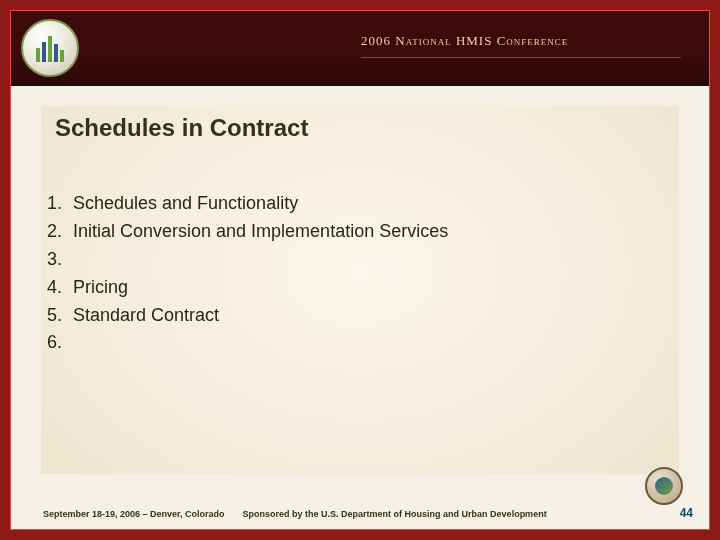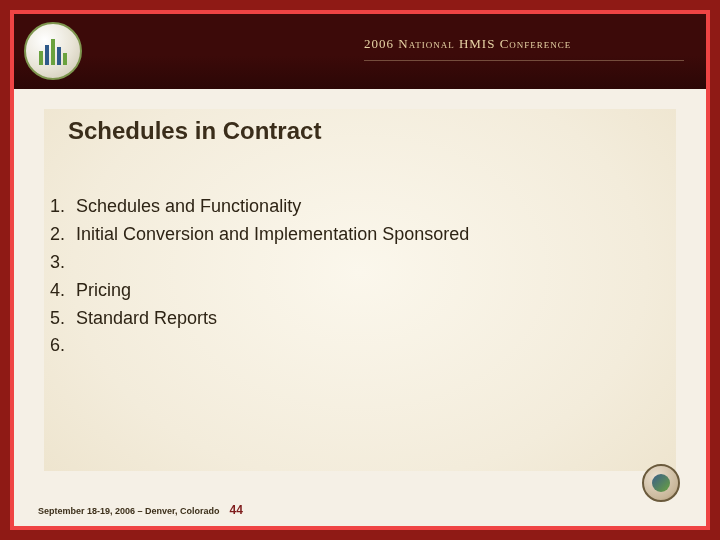--- a/index.html
+++ b/index.html
@@ -6,21 +6,21 @@
   html, body { width: 720px; height: 540px; overflow: hidden; font-family: Verdana, Geneva, sans-serif; }
   .slide {
     width: 720px; height: 540px;
     background: #8f1a15;
     position: relative;
   }
   .inner {
     position: absolute;
     top: 10px; left: 10px; right: 10px; bottom: 10px;
     background: #f5f0e6;
-    border: 4px solid #ef4444;
+    border: 1px solid #ef4444;
   }
   .header {
     height: 75px;
     background: linear-gradient(to bottom, #3c0a09 0%, #3c0a09 55%, #2c0706 100%);
     position: relative;
     display: flex;
     align-items: stretch;
   }
   .seal {
     position: absolute;
@@ -68,45 +68,45 @@
   }
   .body-area {
     position: absolute;
     top: 95px; left: 30px; right: 30px; bottom: 55px;
     background: radial-gradient(ellipse 520px 380px at 50% 45%, #fbf7ec 0%, #f3ecdb 55%, #eadfc5 100%);
   }
   .slide-title {
     font-size: 24px;
     font-weight: bold;
     color: #3a2d1a;
-    margin: 8px 0 0 24px;
+    margin: 8px 0 0 14px;
     font-family: Verdana, Geneva, sans-serif;
   }
   .list {
     margin-top: 48px;
     margin-left: 6px;
     font-size: 18px;
     color: #2e2415;
     line-height: 1.55;
   }
   .list .item { display: flex; }
   .list .num { width: 26px; }
   .footer {
     position: absolute;
-    left: 4px; right: 0; bottom: 0;
+    left: 12px; right: 0; bottom: 0;
     height: 40px;
     display: flex; align-items: flex-end;
     padding: 0 16px 10px 20px;
     font-size: 9px;
     color: #3c2f1a;
     font-family: Verdana, Geneva, sans-serif;
   }
   .footer .f-left { font-weight: bold; }
   .footer .f-mid { font-weight: bold; margin-left: 18px; flex: 1; }
-  .footer .f-page { font-weight: bold; color: #7f1d1d; font-size: 12px; margin-left: 10px; margin-bottom: -1px;}
+  .footer .f-page { font-weight: bold; color: #0c4a6e; font-size: 12px; margin-left: 10px; margin-bottom: -1px;}
   .footer-seal {
     position: absolute;
     right: 26px; bottom: 24px;
     width: 38px; height: 38px;
     border-radius: 50%;
     background: radial-gradient(circle at 35% 30%, #eadfcf 0%, #c9b79a 70%, #a78f6a 100%);
     border: 2px solid #6a5a3c;
     display:flex;align-items:center;justify-content:center;
   }
   .footer-seal::after{
@@ -138,40 +138,41 @@
 
     <div class="body-area">
       <div class="slide-title">Schedules in Contract</div>
       <div class="list">
         <div class="item">
             <span class="num">1.</span>
             <span>Schedules and Functionality</span>
           </div>
         <div class="item">
             <span class="num">2.</span>
-            <span>Initial Conversion and Implementation Sponsored</span>
+            <span>Initial Conversion and Implementation Services</span>
           </div>
         <div class="item">
             <span class="num">3.</span>
           </div>
         <div class="item">
             <span class="num">4.</span>
             <span>Pricing</span>
           </div>
         <div class="item">
             <span class="num">5.</span>
-            <span>Standard Reports</span>
+            <span>Standard Contract</span>
           </div>
         <div class="item">
             <span class="num">6.</span>
           </div>
       </div>
     </div>
 
     <div class="footer-seal"></div>
 
     <div class="footer">
       <span class="f-left">September 18-19, 2006 – Denver, Colorado</span>
+      <span class="f-mid">Sponsored by the U.S. Department of Housing and Urban Development</span>
       <span class="f-page">44</span>
     </div>
 
   </div>
 </div>
 
 </body></html>

